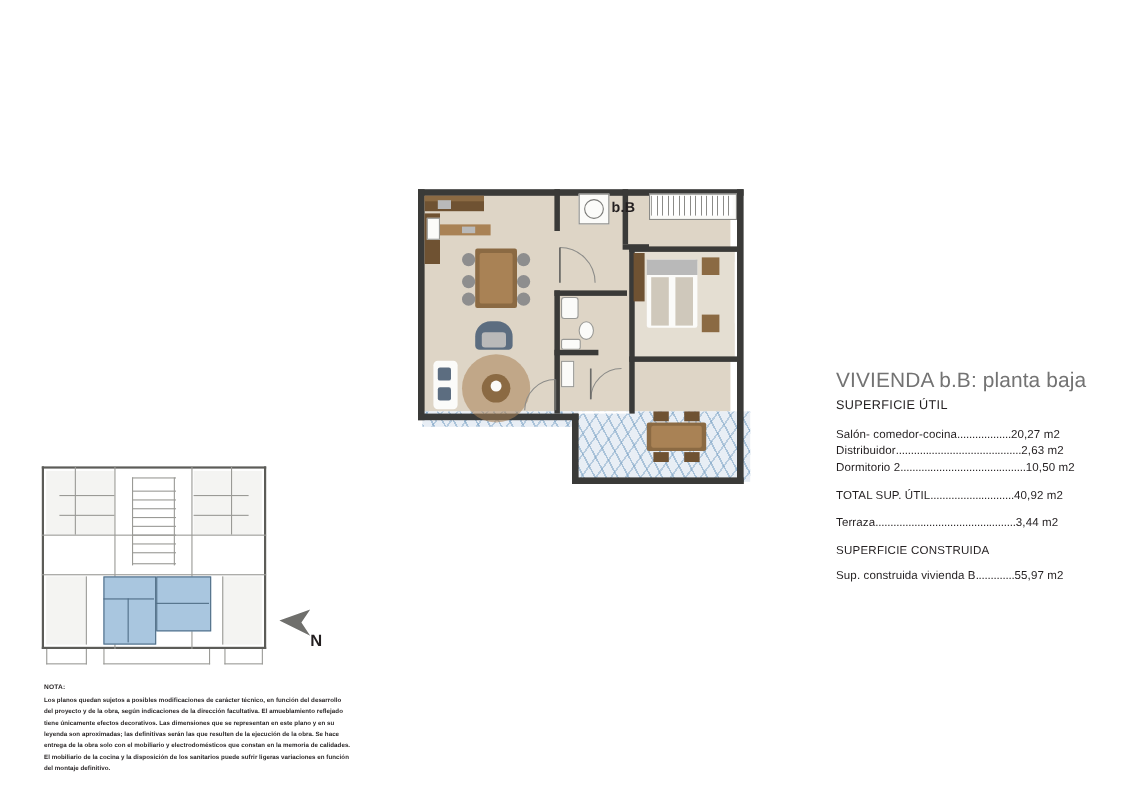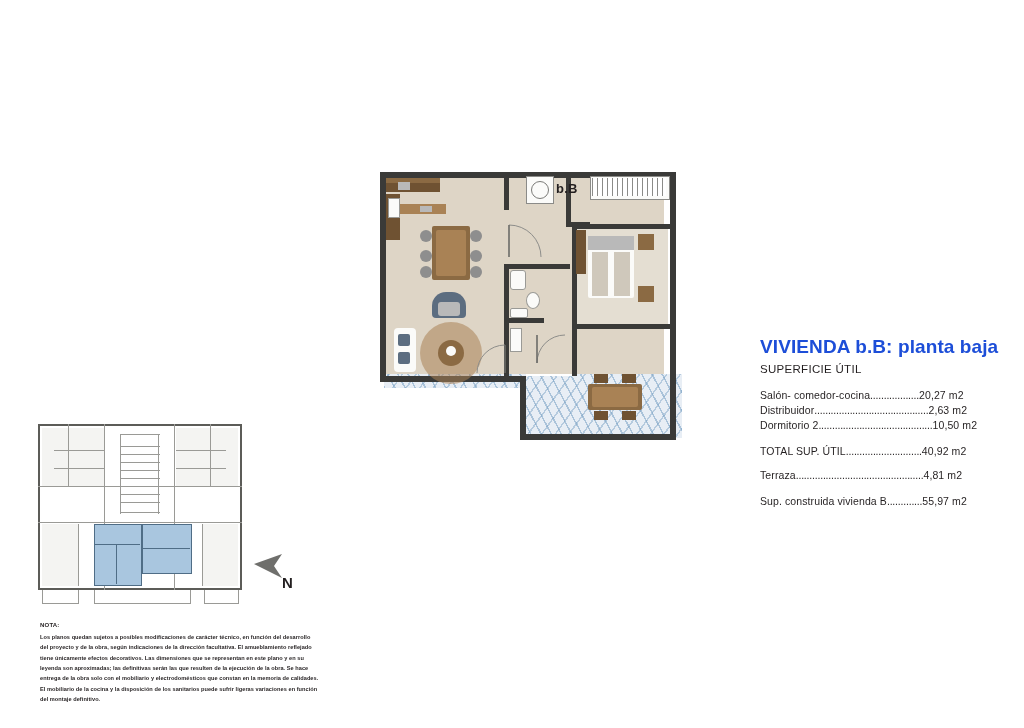--- a/index.html
+++ b/index.html
@@ -82,23 +82,23 @@
   
   .info {
     position: absolute;
     left: 760px;
     top: 336px;
     width: 250px;
   }
   .info-title {
     font-size: 19px;
     letter-spacing: 0.1px;
-    color: #1d4ed8;
+    color: #737373;
     margin: 0 0 5px 0;
-    font-weight: bold;
+    font-weight: normal;
   }
   .info-sub {
     font-size: 11.5px;
     letter-spacing: 0.3px;
     color: #231f20;
     margin: 0 0 14px 0;
   }
   .area-row {
     font-size: 10.5px;
     color: #231f20;
@@ -291,24 +291,25 @@
       <span>Dormitorio 2</span><span class="lead">..........................................</span><span>10,50 m2</span>
     </div>
 
     <div class="gap-8"></div>
     <div class="area-row">
       <span>TOTAL SUP. ÚTIL</span><span class="lead">............................</span><span>40,92 m2</span>
     </div>
 
     <div class="gap-6"></div>
     <div class="area-row">
-      <span>Terraza</span><span class="lead">...............................................</span><span>4,81 m2</span>
+      <span>Terraza</span><span class="lead">...............................................</span><span>3,44 m2</span>
     </div>
 
     <div class="gap-8"></div>
+    <div class="info-sub2">SUPERFICIE CONSTRUIDA</div>
     <div class="area-row">
       <span>Sup. construida vivienda B</span><span class="lead">.............</span><span>55,97 m2</span>
     </div>
   </div>
 
   <div class="keyplan">
 
     <div class="kp-line-d" style="left:0px;   top:0px;   width:204px; height:1.5px;"></div>
     <div class="kp-line-d" style="left:0px;   top:0px;   width:1.5px; height:166px;"></div>
     <div class="kp-line-d" style="left:202px; top:0px;   width:1.5px; height:166px;"></div>

